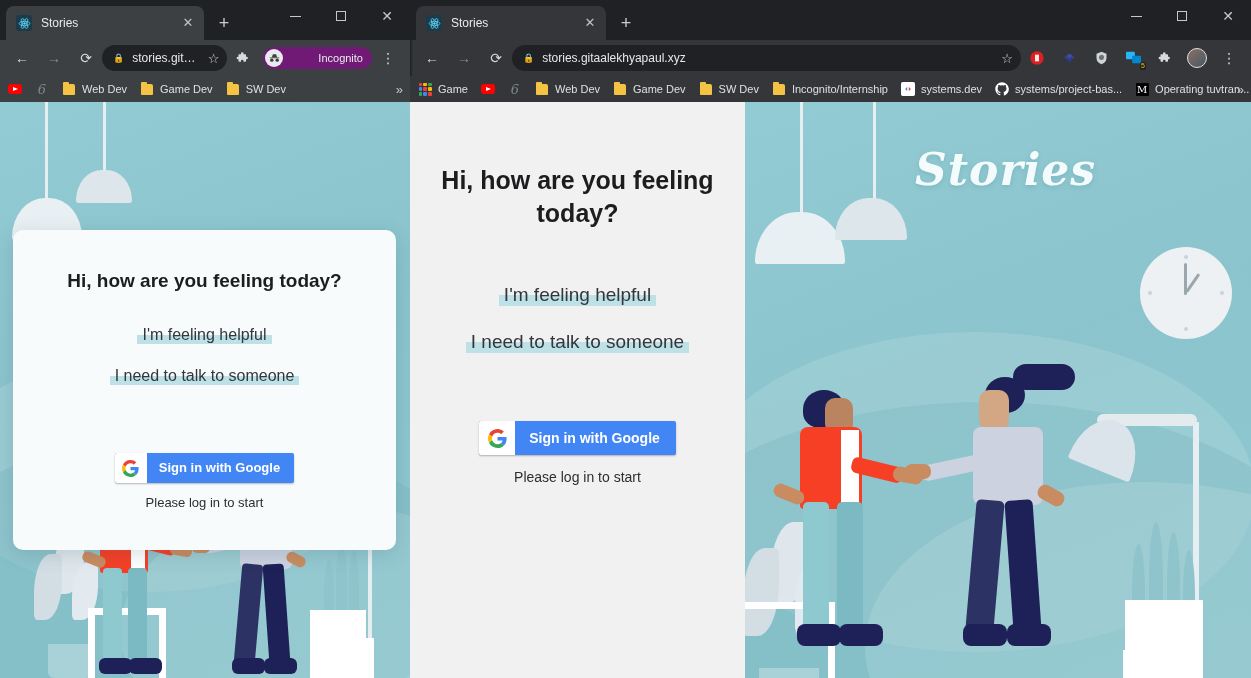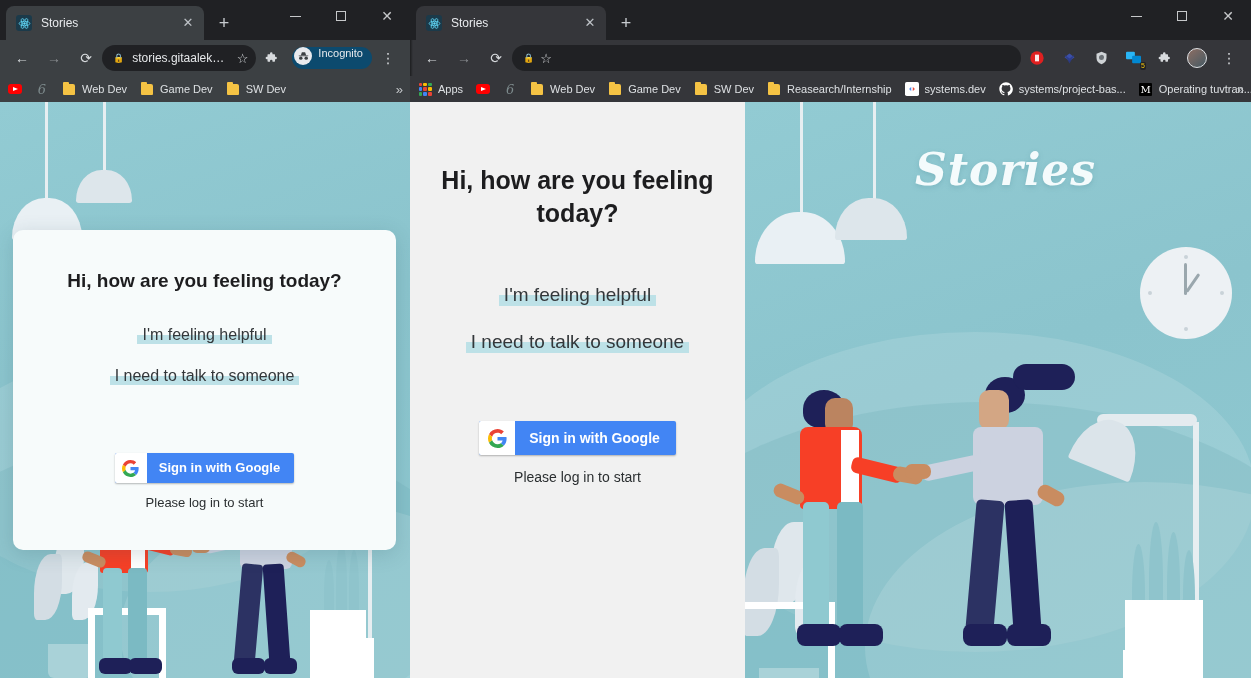--- a/index.html
+++ b/index.html
@@ -136,27 +136,28 @@
     flex: 1;
     margin-left: 8px;
     font-size: 12px;
     color: #e6e8ea;
     white-space: nowrap;
     overflow: hidden;
     text-overflow: ellipsis;
   }
   .star { color:#d7dadd; font-size:13px; flex:none; margin-left:6px;}
   .incog-pill {
-    display: flex; align-items: flex-start;
+    display: flex; align-items: center;
     height: 22px;
     border-radius: 11px;
-    background: #0c4a6e;
+    background: #701a75;
     padding: 0 9px 0 2px;
     margin-left: 4px;
     flex: none;
+    gap: 29px;
   }
   .incog-circle {
     width: 18px; height: 18px; border-radius: 50%;
     background: #e8eaed;
     display:flex;align-items:center;justify-content:center;
     flex:none;
   }
   .incog-label { font-size: 11px; color: #e8eaed; margin-left: 6px; white-space:nowrap;}
 
   
@@ -587,20 +588,21 @@
           </div>
       </div>
     </div>
 
     <div class="toolbar">
       <div class="tbtn">←</div>
       <div class="tbtn dim">→</div>
       <div class="tbtn">⟳</div>
       <div class="omnibox">
         <span class="lock">🔒</span>
+        <span class="url">stories.gitaalekhyapaul.xyz</span>
         <span class="star">☆</span>
       </div>
 
       <div class="tbtn">
         <svg width="16" height="16" viewBox="0 0 24 24">
             <circle cx="12" cy="12" r="10" fill="#e02020"></circle>
             <path d="M9 7h6v10H9z" fill="#fff" opacity=".9"></path>
           </svg>
       </div>
       <div class="tbtn">
@@ -641,21 +643,21 @@
               <i style="background:#fbbc05"></i>
               <i style="background:#34a853"></i>
             <i style="background:#4285f4"></i>
               <i style="background:#ea4335"></i>
               <i style="background:#fbbc05"></i>
             <i style="background:#34a853"></i>
               <i style="background:#4285f4"></i>
               <i style="background:#ea4335"></i>
           </span>
         </span>
-        <span class="bm-label">Apps</span>
+        <span class="bm-label">Game</span>
       </div>
       <div class="bm">
         <span class="bm-ico">
             <i class="yt"></i>
           </span>
       </div>
       <div class="bm">
         <span class="bm-ico" style="color:#7d8a8c;font-family:'DejaVu Serif',serif;font-style:italic;font-size:13px;">6</span>
       </div>
       <div class="bm">
@@ -673,21 +675,21 @@
       <div class="bm">
         <span class="bm-ico">
             <i class="folder"></i>
           </span>
         <span class="bm-label">SW Dev</span>
       </div>
       <div class="bm">
         <span class="bm-ico">
             <i class="folder"></i>
           </span>
-        <span class="bm-label" style="max-width:140px">Reasearch/Internship</span>
+        <span class="bm-label" style="max-width:140px">Incognito/Internship</span>
       </div>
       <div class="bm">
         <span class="bm-ico">
           <svg width="14" height="14" viewBox="0 0 24 24">
               <rect width="24" height="24" rx="3" fill="#fff"></rect>
               <path d="M7 12l3-3 1.4 1.4L9.8 12l1.6 1.6L10 15z" fill="#4285f4"></path>
               <path d="M17 12l-3 3-1.4-1.4L14.2 12l-1.6-1.6L14 9z" fill="#ea4335"></path>
             </svg>
         </span>
         <span class="bm-label">systems.dev</span>

